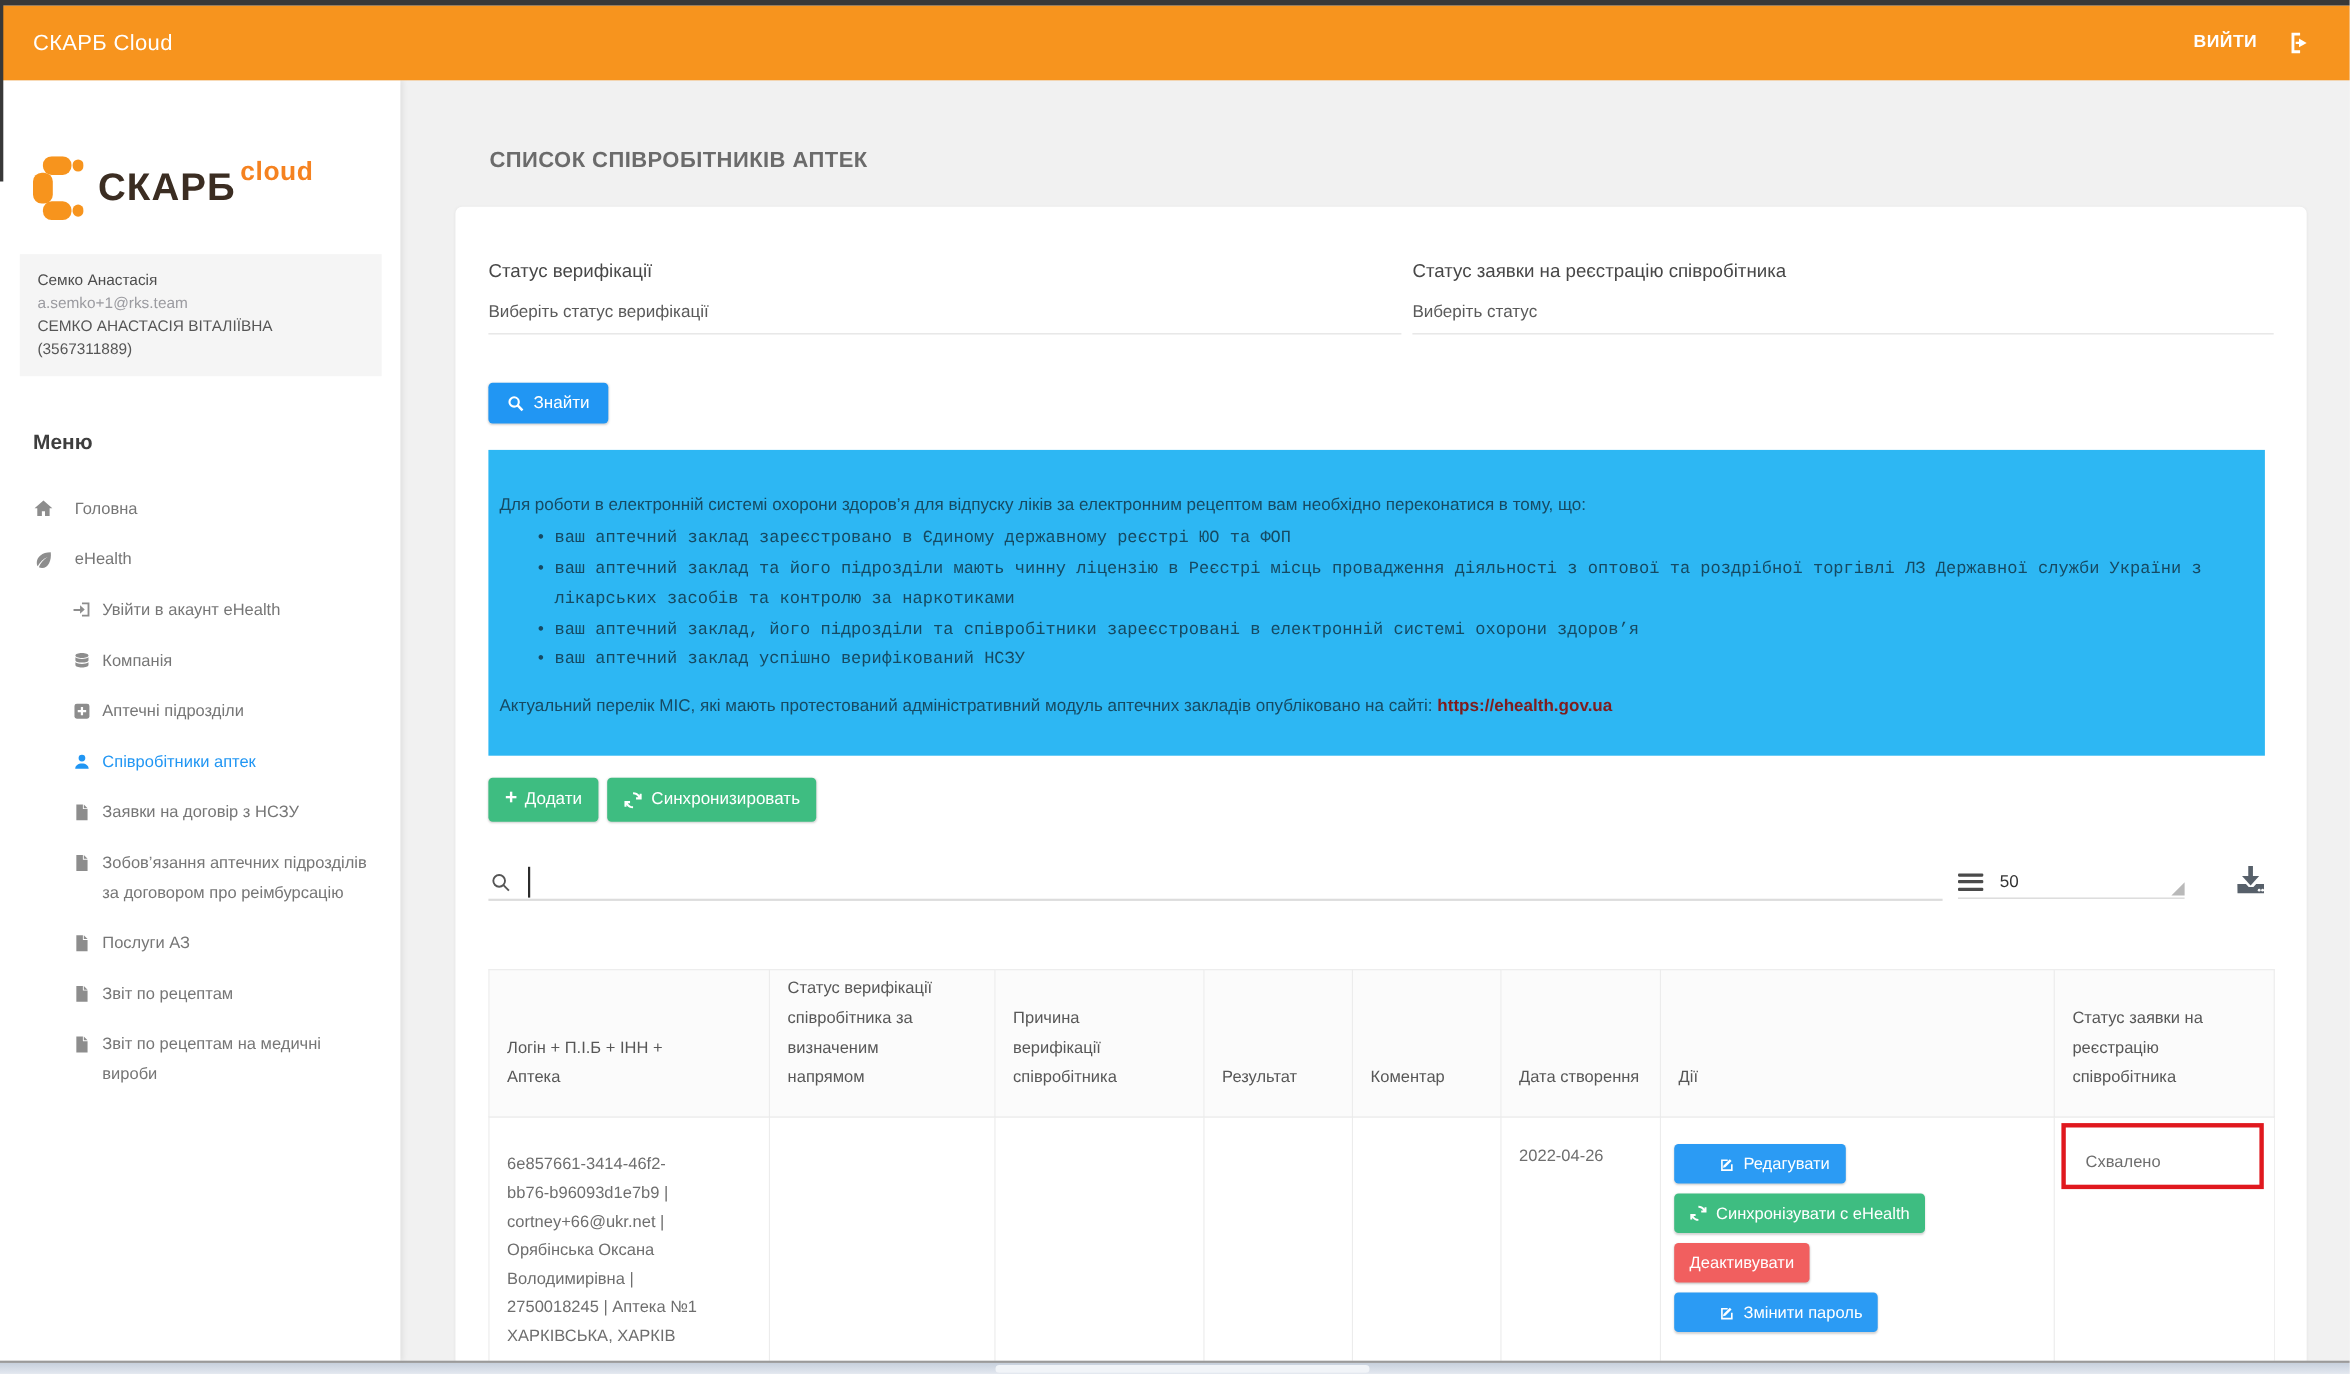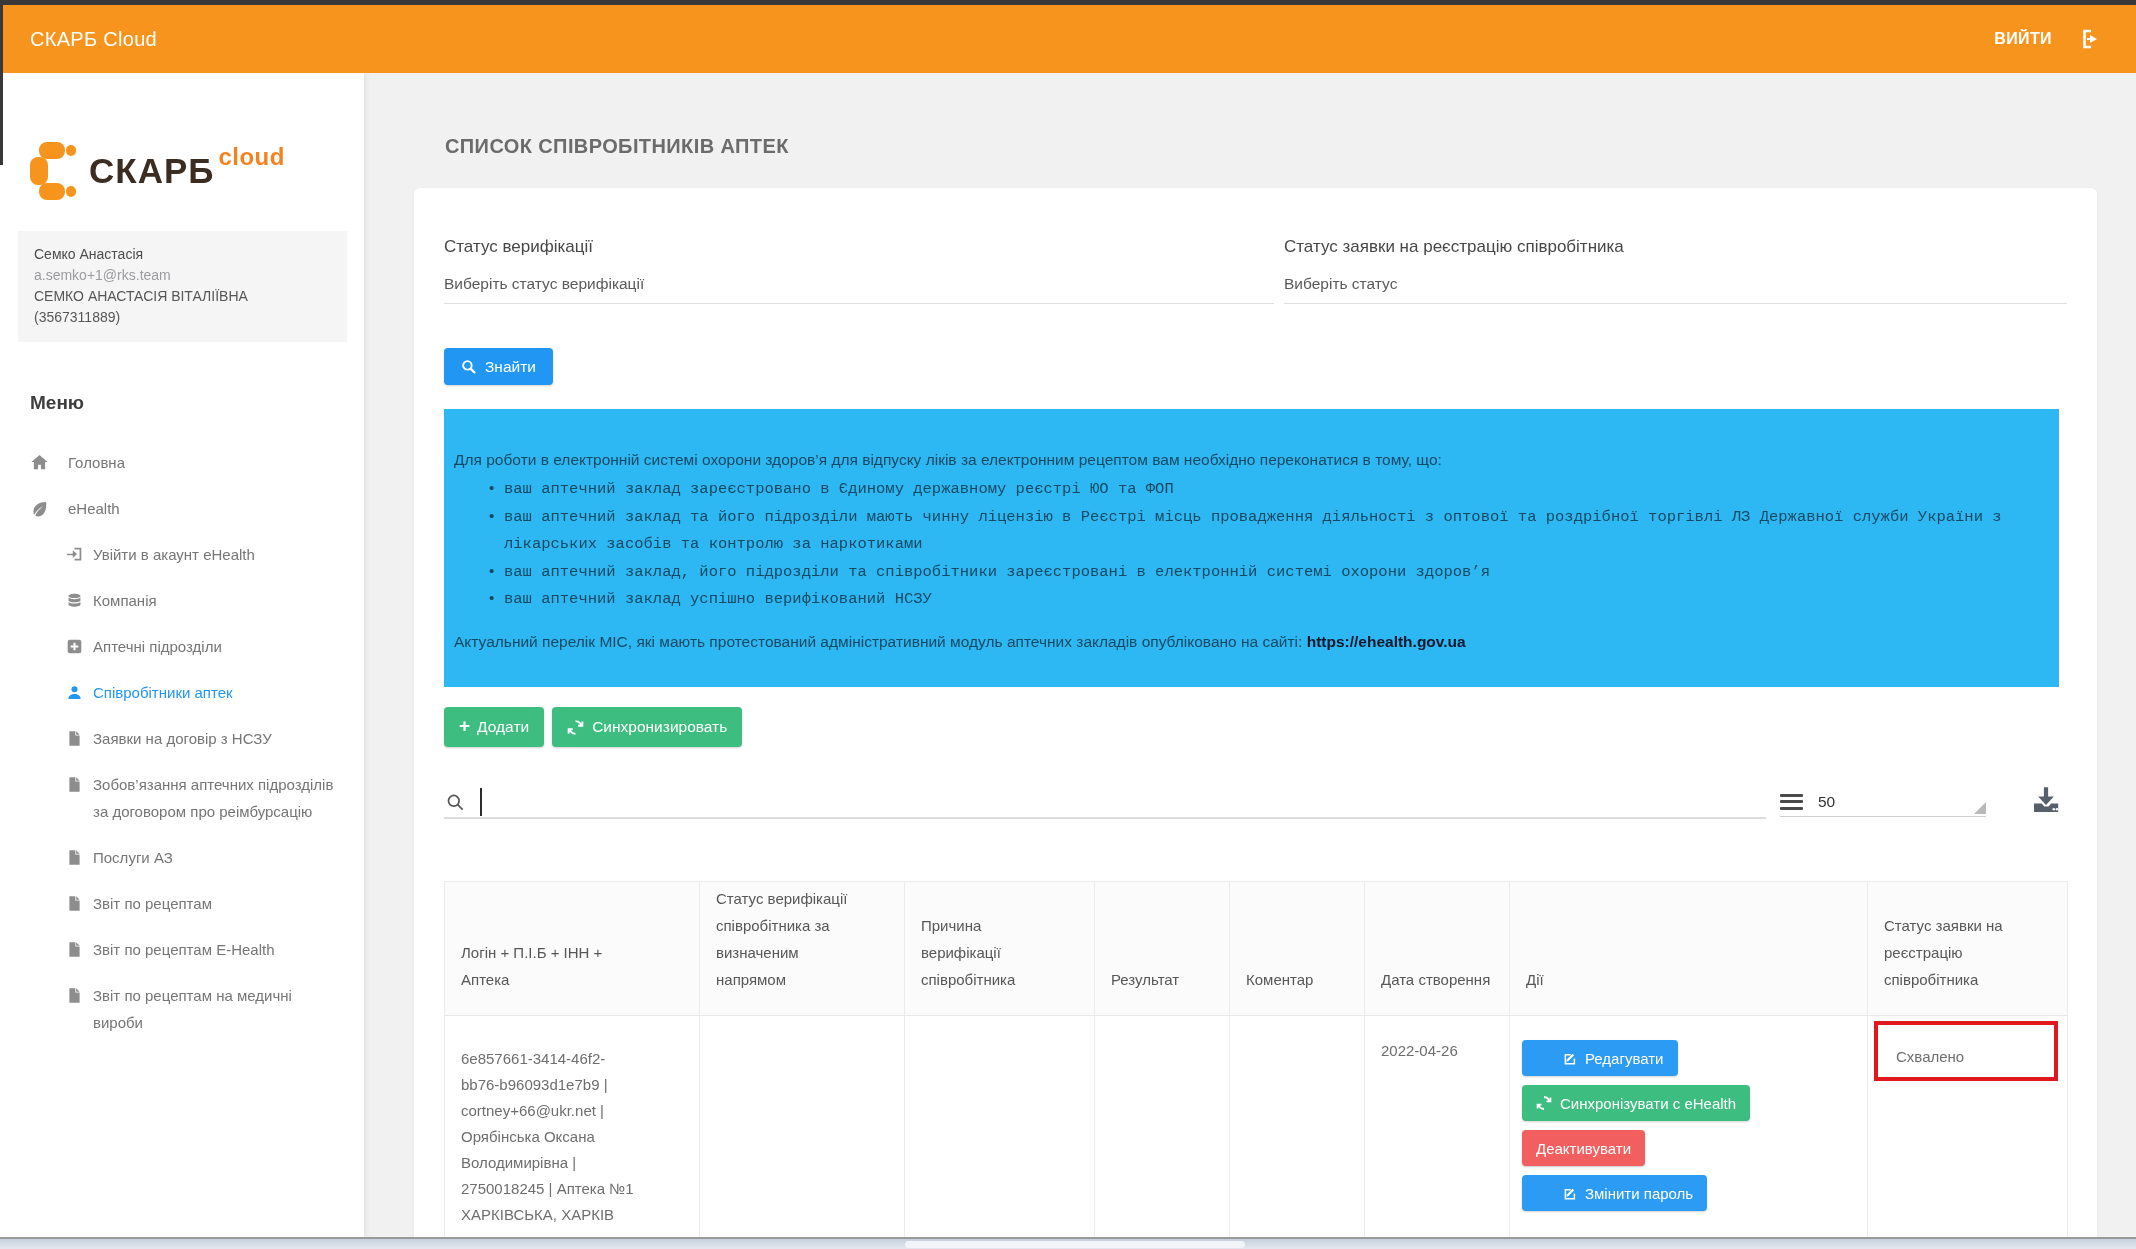--- a/index.html
+++ b/index.html
@@ -55,21 +55,21 @@
   .btn svg { margin-right:8px; }
   .btn-search { margin-top:44px; height:37px; padding:0 17px; background:#2196f3; }
 
   
   .notice { margin-top:24px; width:1615px; height:278px; background:#2db7f3; color:#164a63; padding:38px 30px 0 10px; overflow:hidden; }
   .notice-intro { font-size:15.5px; line-height:26px; }
   .notice ul { margin:3px 0 0 0; list-style:none;font-family:Liberation Mono, monospace; }
   .notice li { font-size:15.5px; line-height:27.5px; padding-left:50px; position:relative; }
   .notice li::before { content:"•"; position:absolute; left:33px; }
   .notice-footer { margin-top:15px; font-size:15.5px; line-height:26px; }
-  .notice-link { color:#0f172a; font-weight:700; cursor:pointer; }
+  .notice-link { color:#7f1d1d; font-weight:700; cursor:pointer; }
 
   
   .toolbar { margin-top:20px; display:flex; gap:8px; }
   .btn-green { height:40px; padding:0 15px; background:#3ebd81; }
   .plus-glyph { font-size:19px; font-weight:700; margin-right:7px; position:relative; top:-1px; }
 
   
   .listband { margin-top:40px; position:relative; height:32px; }
   .search-line { position:absolute; left:0; top:0; width:1322px; height:32px; border-bottom:2px solid #dcdcdc; display:flex; align-items:center; cursor:text; }
   .search-ic { width:19px; height:19px; color:#555; margin-left:2px; }
@@ -204,27 +204,20 @@
             <path fill="currentColor" d="M12 1.5l4 4h-4z"></path>
           </svg></span>
       <span class="ml">Послуги АЗ</span>
     </div>
     <div class="menu-item lvl1">
       <span class="mi"><svg viewBox="0 0 20 20" width="17" height="17">
             <path fill="currentColor" d="M4 1.5h7v5h5v12H4z"></path>
             <path fill="currentColor" d="M12 1.5l4 4h-4z"></path>
           </svg></span>
       <span class="ml">Звіт по рецептам</span>
-    </div>
-    <div class="menu-item lvl1">
-      <span class="mi"><svg viewBox="0 0 20 20" width="17" height="17">
-            <path fill="currentColor" d="M4 1.5h7v5h5v12H4z"></path>
-            <path fill="currentColor" d="M12 1.5l4 4h-4z"></path>
-          </svg></span>
-      <span class="ml">Звіт по рецептам E-Health</span>
     </div>
     <div class="menu-item lvl1">
       <span class="mi"><svg viewBox="0 0 20 20" width="17" height="17">
             <path fill="currentColor" d="M4 1.5h7v5h5v12H4z"></path>
             <path fill="currentColor" d="M12 1.5l4 4h-4z"></path>
           </svg></span>
       <span class="ml">Звіт по рецептам на медичні вироби</span>
     </div>
   </nav>
 </aside>

